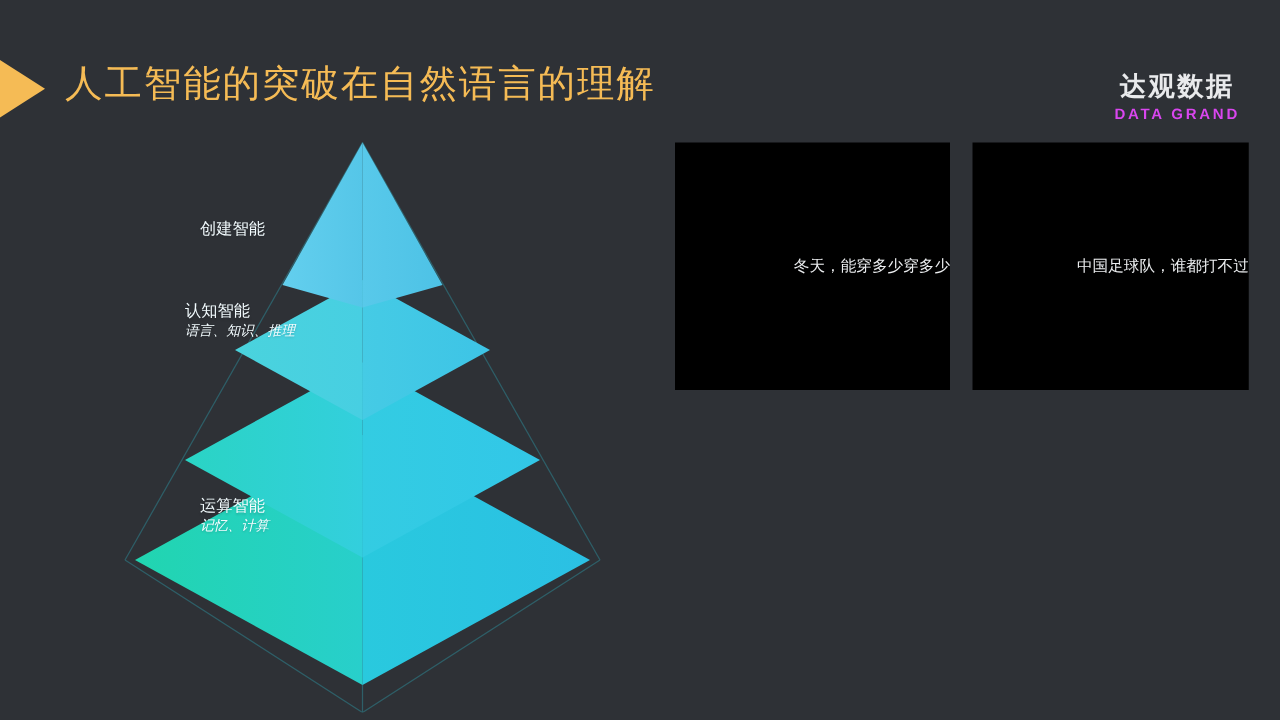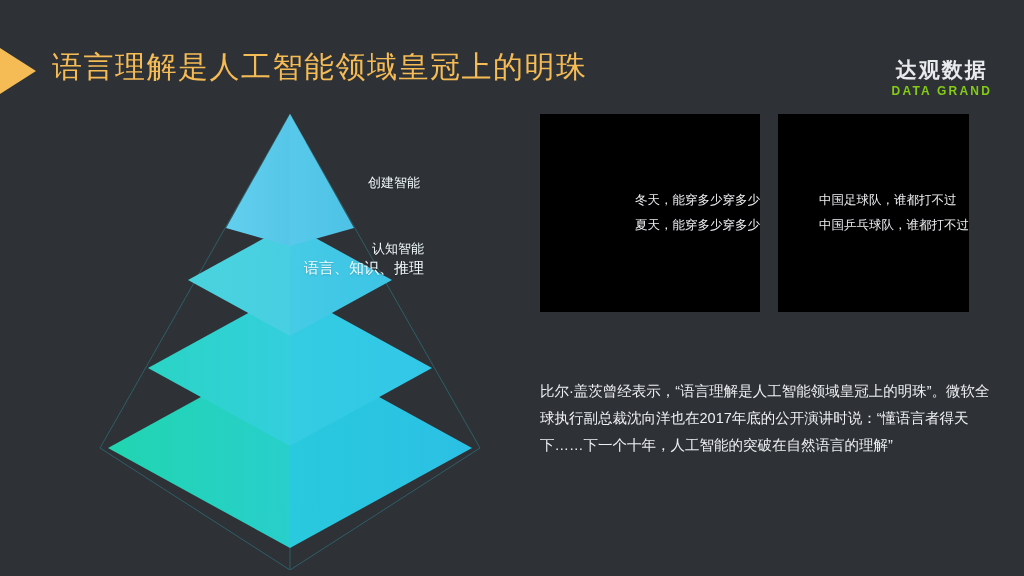--- a/index.html
+++ b/index.html
@@ -49,58 +49,58 @@
     font-size: 21px;
     letter-spacing: 2px;
     color: #e9eaec;
     font-weight: bold;
     margin-top: 33px;
   }
   #logo-en {
     margin-top: 5px;
     font-size: 12px;
     letter-spacing: 2.2px;
-    color: #84cc16;
+    color: #d946ef;
     font-weight: bold;
   }
 
   
   #pyramid-wrap {
     position: absolute;
     left: 60px;
     top: 100px;
     width: 470px;
     height: 470px;
   }
   #pyramid-wrap svg { display: block; }
 
   .layer-label {
     position: absolute;
     width: 260px;
-    text-align: right;
+    text-align: left;
     color: #f2fbfe;
     line-height: 1.35;
     pointer-events: none;
     text-shadow: 0 1px 2px rgba(0,0,0,0.18);
   }
   .layer-label .l-title { font-size: 13px; }
-  .layer-label .l-sub   { font-size: 15px; }
+  .layer-label .l-sub   { font-size: 11px; font-style: italic; }
 
   
   .info-box {
     position: absolute;
     top: 114px;
     height: 198px;
     background: #000000;
     display: flex;
     align-items: center;
     justify-content: flex-end;
   }
   #info-box-1 { left: 540px; width: 220px; }
-  #info-box-2 { left: 778px; width: 191px; }
+  #info-box-2 { left: 778px; width: 221px; }
   .info-box-text {
     font-size: 12.5px;
     line-height: 2.0;
     color: #eceef0;
     text-align: left;
     white-space: nowrap;
   }
 
   
   #quote {
@@ -113,21 +113,21 @@
     color: #eef0f2;
     text-align: left;
   }
 </style>
 </head>
 <body>
 
 <div id="slide">
 
   <div id="title-marker"></div>
-  <div id="slide-title">语言理解是人工智能领域皇冠上的明珠</div>
+  <div id="slide-title">人工智能的突破在自然语言的理解</div>
 
   <div id="logo">
     <div id="logo-cn">达观数据</div>
     <div id="logo-en">DATA GRAND</div>
   </div>
 
   <div id="pyramid-wrap">
     <svg width="470" height="470" viewBox="0 0 470 470">
       <defs>
         <linearGradient id="gradL1" x1="0" y1="0" x2="1" y2="0">
@@ -190,37 +190,38 @@
       <g>
         <path d="M230,14 L166,128 L230,146 Z" fill="url(#gradL1)"></path>
         <path d="M230,14 L294,128 L230,146 Z" fill="url(#gradR1)"></path>
       </g>
     </svg>
 
     <div class="layer-label" style="left:100px; top:74px;">
       <div class="l-title">创建智能</div>
     </div>
 
-    <div class="layer-label" style="left:104px; top:140px;">
+    <div class="layer-label" style="left:88px; top:140px;">
       <div class="l-title">认知智能</div>
       <div class="l-sub">语言、知识、推理</div>
     </div>
 
 
+    <div class="layer-label" style="left:100px; top:296px;">
+      <div class="l-title">运算智能</div>
+      <div class="l-sub">记忆、计算</div>
+    </div>
   </div>
 
   <div class="info-box" id="info-box-1">
     <div class="info-box-text">
       <div>冬天，能穿多少穿多少</div>
-      <div>夏天，能穿多少穿多少</div>
     </div>
   </div>
 
   <div class="info-box" id="info-box-2">
     <div class="info-box-text">
       <div>中国足球队，谁都打不过</div>
-      <div>中国乒乓球队，谁都打不过</div>
-    </div>
-  </div>
-
-  <div id="quote">比尔·盖茨曾经表示，“语言理解是人工智能领域皇冠上的明珠”。微软全球执行副总裁沈向洋也在2017年底的公开演讲时说：“懂语言者得天下……下一个十年，人工智能的突破在自然语言的理解”</div>
+    </div>
+  </div>
+
 
 </div>
 
 </body></html>

